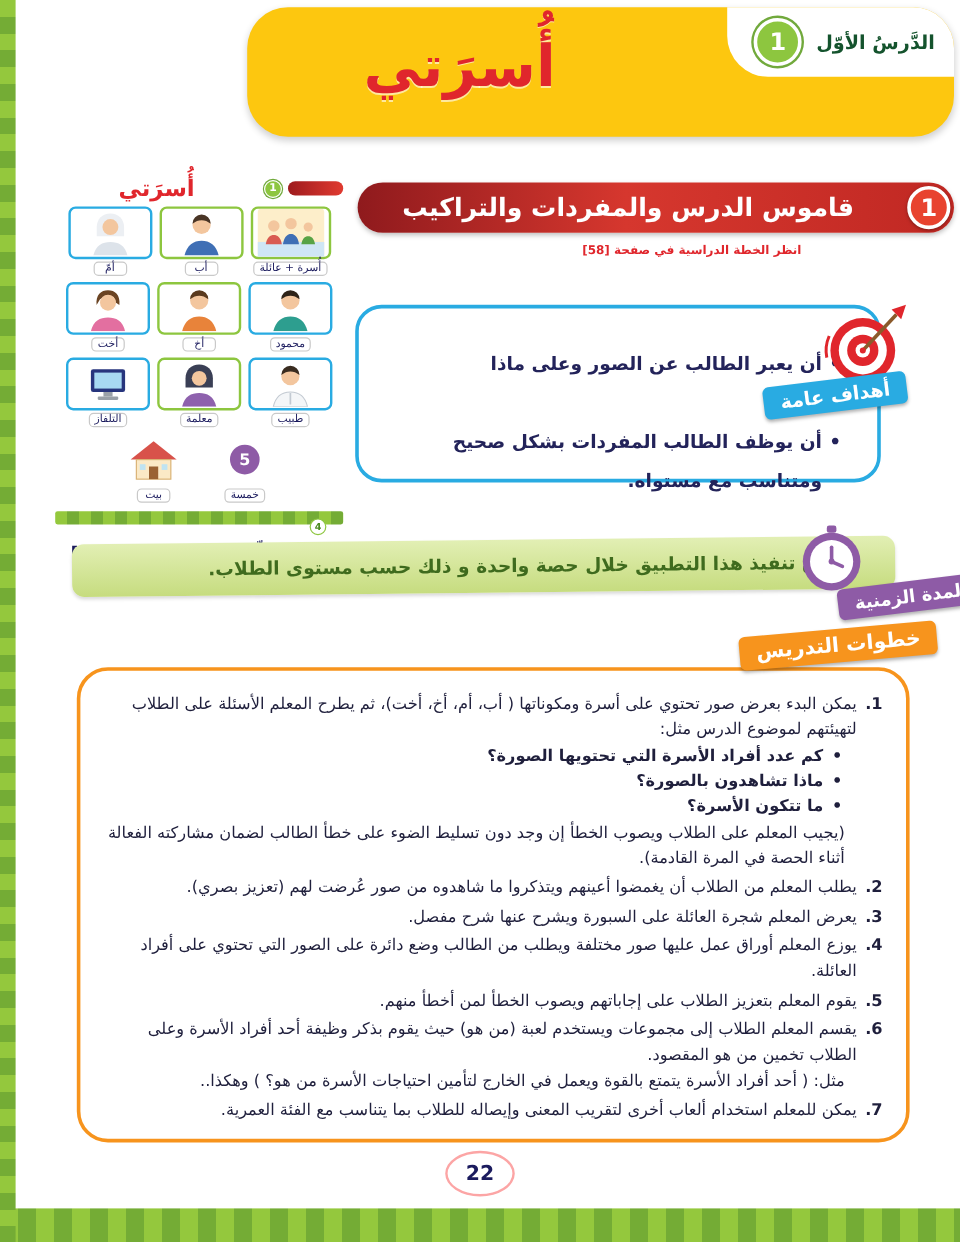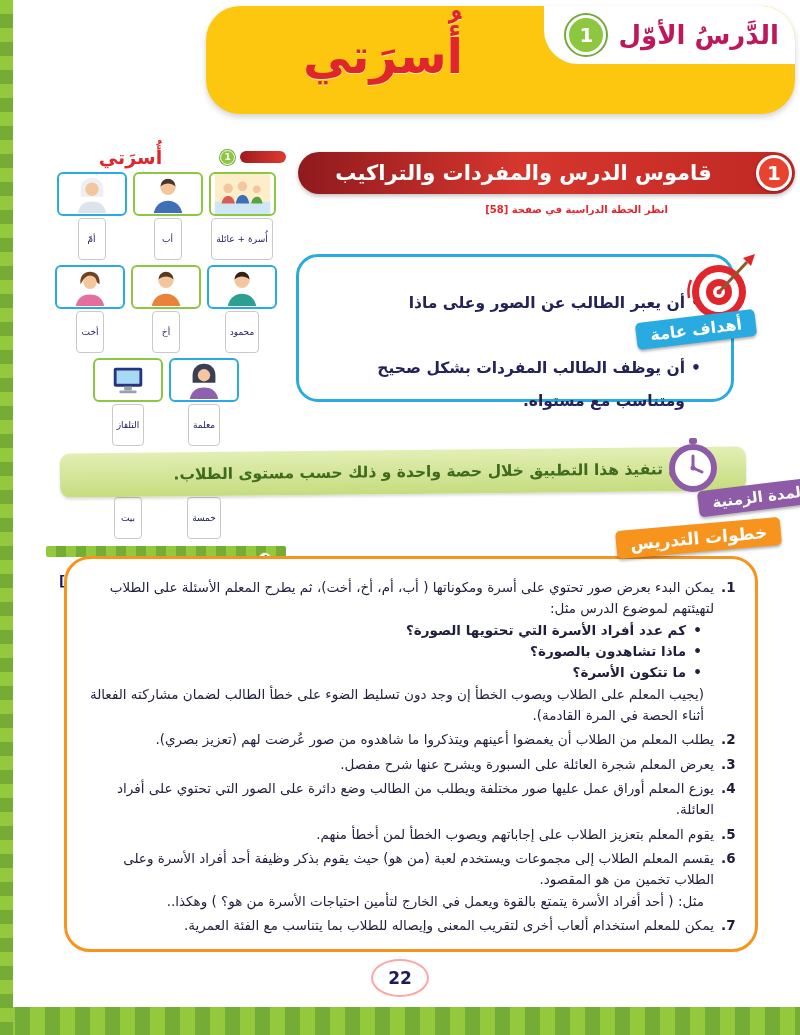--- a/index.html
+++ b/index.html
@@ -11,21 +11,21 @@
   .left-stripe { position:absolute; left:0; top:0; width:13px; height:100%;
     background:repeating-linear-gradient(180deg,#94C83D 0 14px,#74AC35 14px 28px); z-index:5; }
   .footer-stripe { position:absolute; left:0; bottom:0; width:100%; height:28px;
     background:repeating-linear-gradient(90deg,#94C83D 0 15px,#74AC35 15px 30px); z-index:4; }
 
   
   .top-banner { position:absolute; left:206px; top:6px; right:5px; height:108px;
     background:#FDC70F; border-radius:34px; box-shadow:0 3px 6px rgba(0,0,0,.18); }
   .lesson-tab { position:absolute; top:0; right:0; height:58px; background:#fff;
     border-radius:0 34px 0 34px; display:flex; align-items:center; gap:12px; padding:6px 16px 6px 22px; }
-  .lesson-label { color:#be185d; font-weight:bold; font-size:26px; white-space:nowrap; }
+  .lesson-label { color:#14532d; font-weight:bold; font-size:16px; white-space:nowrap; }
   .lesson-circle { width:40px; height:40px; background:#8DC63F; border:3px solid #fff;
     box-shadow:0 0 0 2px #71A93C; border-radius:50%; color:#fff; font-weight:bold; font-size:20px;
     display:flex; align-items:center; justify-content:center; }
   .page-title { position:absolute; top:22px; left:0; right:235px; text-align:center;
     color:#E0262C; font-size:48px; font-weight:bold; text-shadow:0 1px 0 rgba(255,255,255,.6); }
 
   
   .thumb { position:absolute; left:46px; top:146px; width:240px; }
   .thumb-head { display:flex; align-items:center; gap:5px; height:22px; margin-bottom:4px; }
   .thumb-minibar { width:46px; height:12px; background:linear-gradient(90deg,#9E1B1E,#E03A30); border-radius:6px; }
@@ -36,21 +36,21 @@
   .thumb-grid { display:flex; flex-direction:column; gap:5px; }
   .thumb-row { display:flex; gap:6px; justify-content:center; }
   .thumb-card { width:70px; }
   .thumb-card.wide { width:67px; }
   .thumb-card .pic { height:44px; background:#fff; border:2px solid #29ABE2; border-radius:6px;
     display:flex; align-items:center; justify-content:center; overflow:hidden; }
   .thumb-row .thumb-card:nth-child(even) .pic { border-color:#8DC63F; }
   .thumb-card.wide .pic { border-color:#8DC63F; }
   .thumb-card.plain .pic { border:none; }
   .thumb-card .cap { margin:2px auto 0; width:fit-content; min-width:28px; text-align:center; font-size:9px;
-    color:#1B1B5E; border:1px solid #c9c9c9; border-radius:4px; padding:15px 4px; background:#fff; white-space:nowrap; }
+    color:#1B1B5E; border:1px solid #c9c9c9; border-radius:4px; padding:0 4px; background:#fff; white-space:nowrap; }
   .thumb-stripe { margin-top:7px; height:11px; border-radius:2px; position:relative;
     background:repeating-linear-gradient(90deg,#94C83D 0 10px,#74AC35 10px 20px); }
   .stripe-badge { position:absolute; right:14px; bottom:-9px; width:14px; height:14px; background:#fff;
     border:1.5px solid #8DC63F; border-radius:50%; font-size:8px; color:#4a8a1f; font-weight:bold;
     display:flex; align-items:center; justify-content:center; }
   .thumb-footer { margin-top:16px; text-align:center; color:#1B1B5E; font-weight:bold; font-size:13.5px; }
 
   
   .section1 { position:absolute; left:298px; top:152px; width:497px; }
   .red-banner { position:relative; height:42px; border-radius:21px;
@@ -185,20 +185,31 @@
               <svg viewBox="0 0 40 40" width="38" height="38">
                 <path d="M10 17c-1-9 4-13 10-13s11 4 10 13l-3-2-2-5-7-1-5 3z" fill="#6b4423"></path>
                 <circle cx="20" cy="15" r="7" fill="#F3C69E"></circle>
                 <path d="M5 40c2-9 8-12 15-12s13 3 15 12z" fill="#e36fa0"></path>
               </svg>
             </div>
             <div class="cap">أخت</div>
           </div>
         </div>
         <div class="thumb-row">
+          <div class="thumb-card">
+            <div class="pic">
+              <svg viewBox="0 0 40 40" width="38" height="38">
+                <circle cx="20" cy="13" r="8" fill="#F3C69E"></circle>
+                <path d="M12 12a8 8 0 0 1 16 0c-3-2-5-3-8-3s-5 1-8 3z" fill="#3a2c20"></path>
+                <path d="M5 40c2-9 8-13 15-13s13 4 15 13z" fill="#f4f6f8" stroke="#c3cad2"></path>
+                <line x1="20" y1="28" x2="20" y2="38" stroke="#c3cad2" stroke-width="1.5"></line>
+              </svg>
+            </div>
+            <div class="cap">طبيب</div>
+          </div>
           <div class="thumb-card">
             <div class="pic">
               <svg viewBox="0 0 40 40" width="38" height="38">
                 <path d="M20 3c7 0 12 5 12 12v8H8v-8C8 8 13 3 20 3z" fill="#3a3f55"></path>
                 <circle cx="20" cy="15" r="6.5" fill="#F3C69E"></circle>
                 <path d="M5 40c2-9 8-12 15-12s13 3 15 12z" fill="#8e61ad"></path>
               </svg>
             </div>
             <div class="cap">معلمة</div>
           </div>

